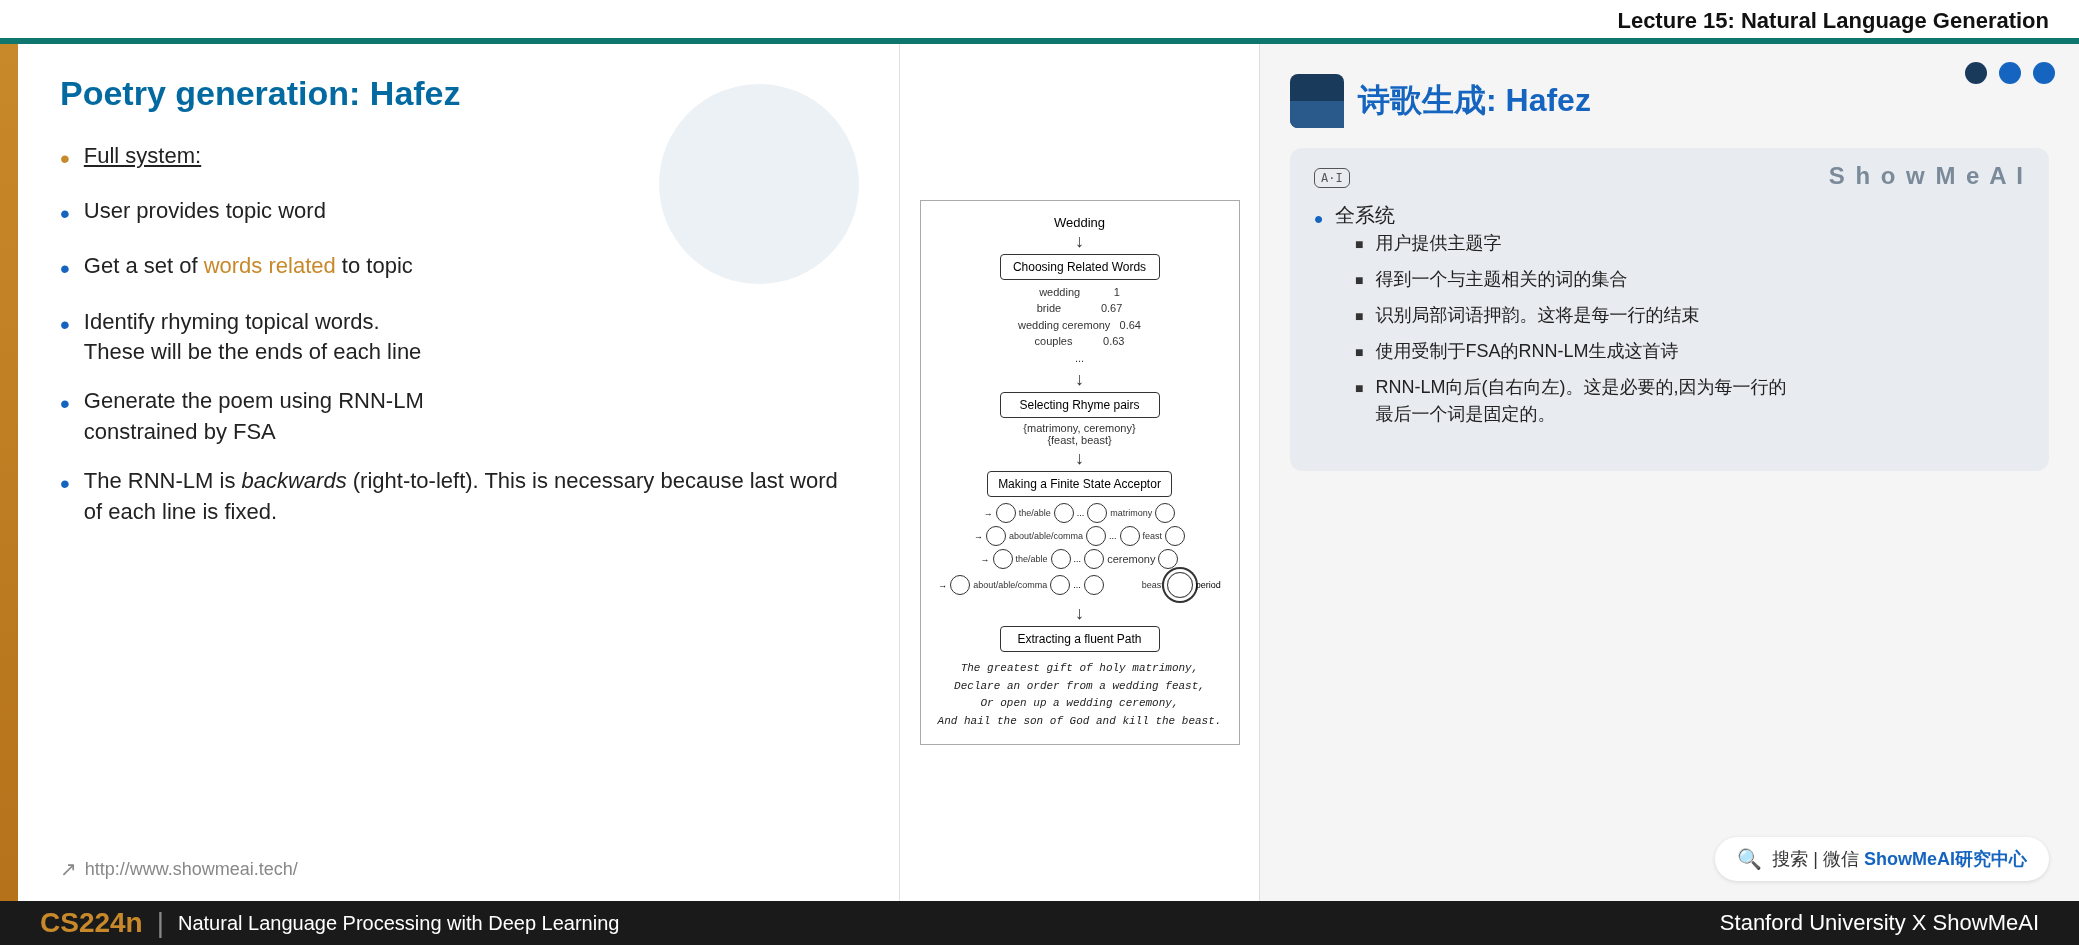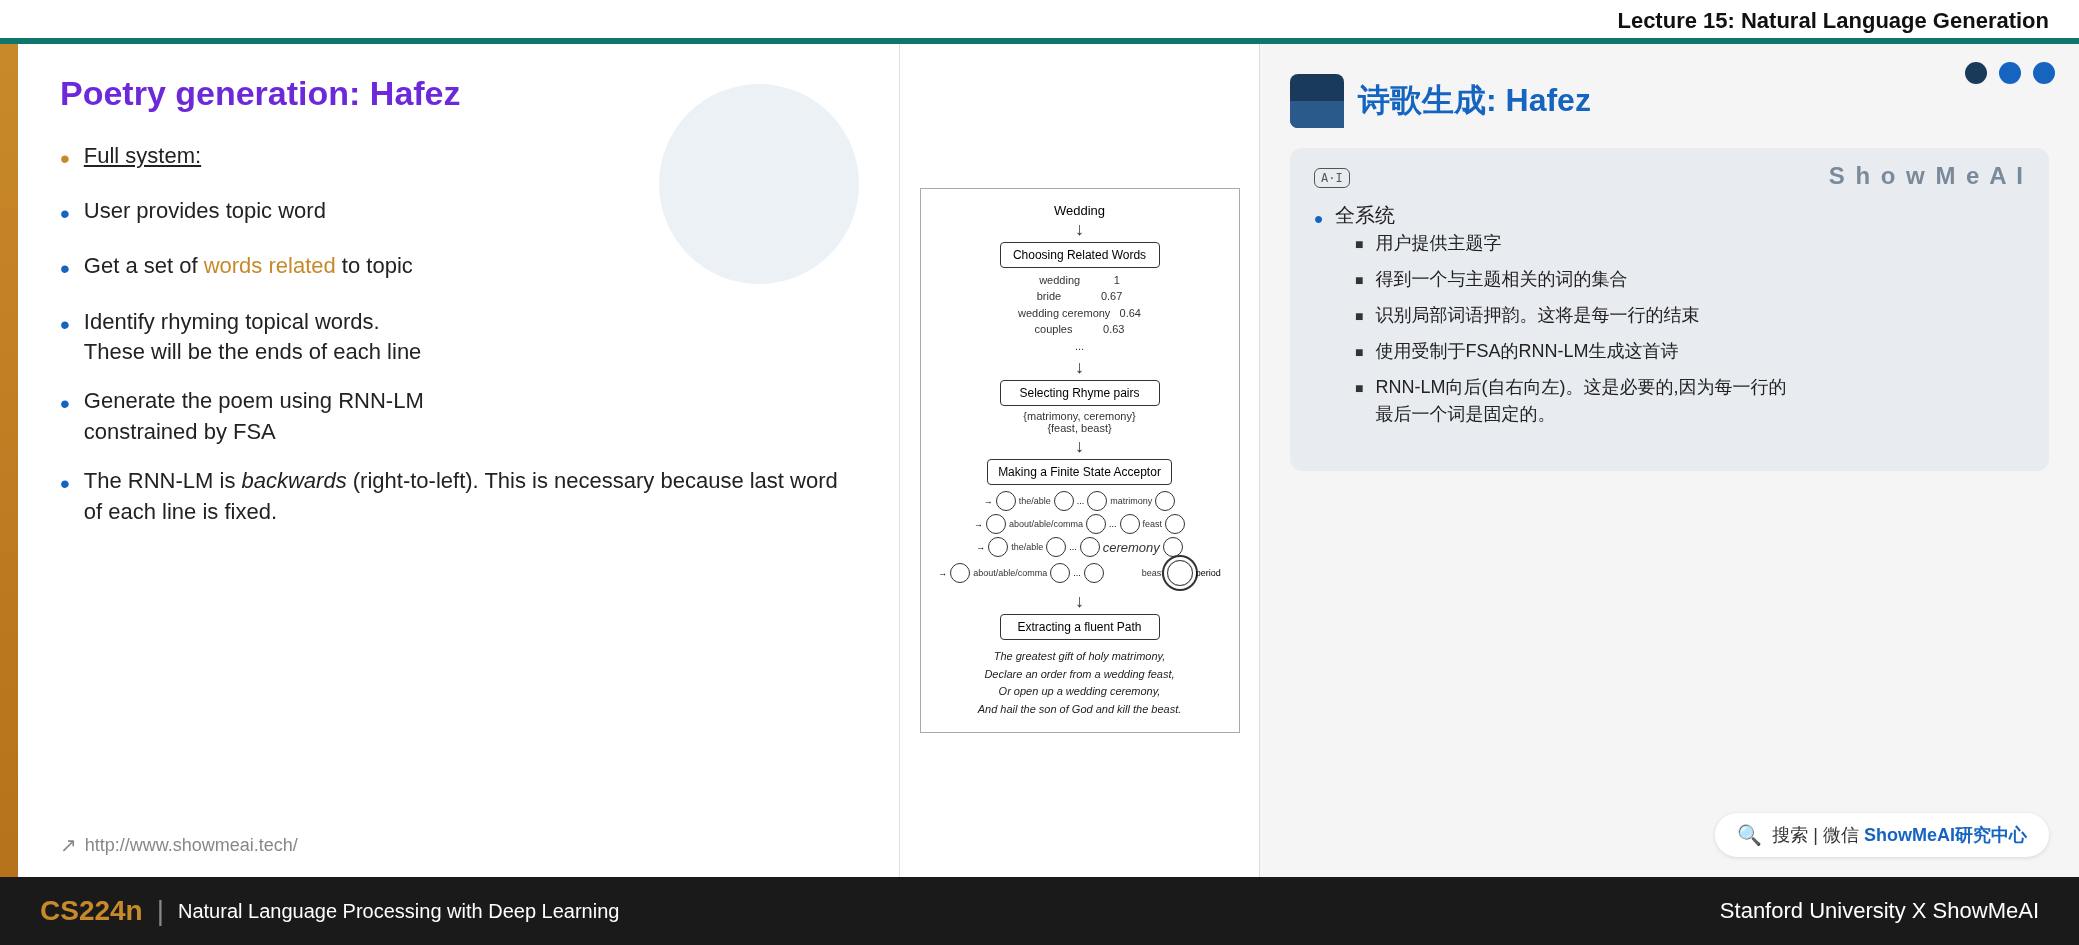--- a/index.html
+++ b/index.html
@@ -47,21 +47,21 @@
       left: 0;
       top: 0;
       bottom: 0;
       width: 18px;
       background: linear-gradient(180deg, #c8892a 0%, #b5721a 100%);
     }
 
     .left-title {
       font-size: 34px;
       font-weight: 800;
-      color: #6d28d9;
+      color: #0369a1;
       margin-bottom: 28px;
     }
 
     .bullet-list {
       list-style: none;
       padding: 0;
     }
 
     .bullet-list > li {
       display: flex;
@@ -151,20 +151,21 @@
       margin: 3px 0;
     }
 
     .diag-poem {
       text-align: center;
       font-style: italic;
       font-size: 11px;
       line-height: 1.6;
       margin-top: 8px;
       color: #222;
+      font-family: Liberation Mono, monospace;
     }
 
     
     .right-panel {
       flex: 1;
       background: #f5f5f5;
       padding: 20px 30px;
       position: relative;
       overflow: hidden;
     }
@@ -320,21 +321,21 @@
     }
 
     .search-bold {
       font-weight: 700;
       color: #1565C0;
     }
 
     
     .footer {
       background: #1a1a1a;
-      height: 68px;
+      height: 44px;
       display: flex;
       align-items: center;
       padding: 0 40px;
       flex-shrink: 0;
       justify-content: space-between;
     }
 
     .footer-left {
       display: flex;
       align-items: center;
@@ -471,21 +472,21 @@
           <div style="width:20px;height:20px;border-radius:50%;border:1.5px solid #333;display:flex;align-items:center;justify-content:center;font-size:7px;"></div>
         </div>
 
         <div style="display:flex; align-items:center; justify-content:center; gap:3px; font-size:9px; margin:3px 0;">
           <span style="font-size:9px;">→</span>
           <div style="width:20px;height:20px;border-radius:50%;border:1.5px solid #333;display:flex;align-items:center;justify-content:center;font-size:7px;"></div>
           <span style="font-size:9px; color:#333;">the/able</span>
           <div style="width:20px;height:20px;border-radius:50%;border:1.5px solid #333;display:flex;align-items:center;justify-content:center;font-size:7px;"></div>
           <span style="font-size:9px;">...</span>
           <div style="width:20px;height:20px;border-radius:50%;border:1.5px solid #333;display:flex;align-items:center;justify-content:center;font-size:7px;"></div>
-          <span style="font-size:13px; color:#333;font-style:italic;">ceremony</span>
+          <span style="font-size:11px; color:#333;">ceremony</span>
           <div style="width:20px;height:20px;border-radius:50%;border:1.5px solid #333;display:flex;align-items:center;justify-content:center;font-size:7px;"></div>
         </div>
 
         <div style="display:flex; align-items:center; justify-content:center; gap:3px; font-size:9px; margin:3px 0;">
           <span style="font-size:9px;">→</span>
           <div style="width:20px;height:20px;border-radius:50%;border:1.5px solid #333;display:flex;align-items:center;justify-content:center;font-size:7px;"></div>
           <span style="font-size:9px; color:#333;">about/able/comma</span>
           <div style="width:20px;height:20px;border-radius:50%;border:1.5px solid #333;display:flex;align-items:center;justify-content:center;font-size:7px;"></div>
           <span style="font-size:9px;">...</span>
           <div style="width:20px;height:20px;border-radius:50%;border:1.5px solid #333;display:flex;align-items:center;justify-content:center;font-size:7px;"></div>

